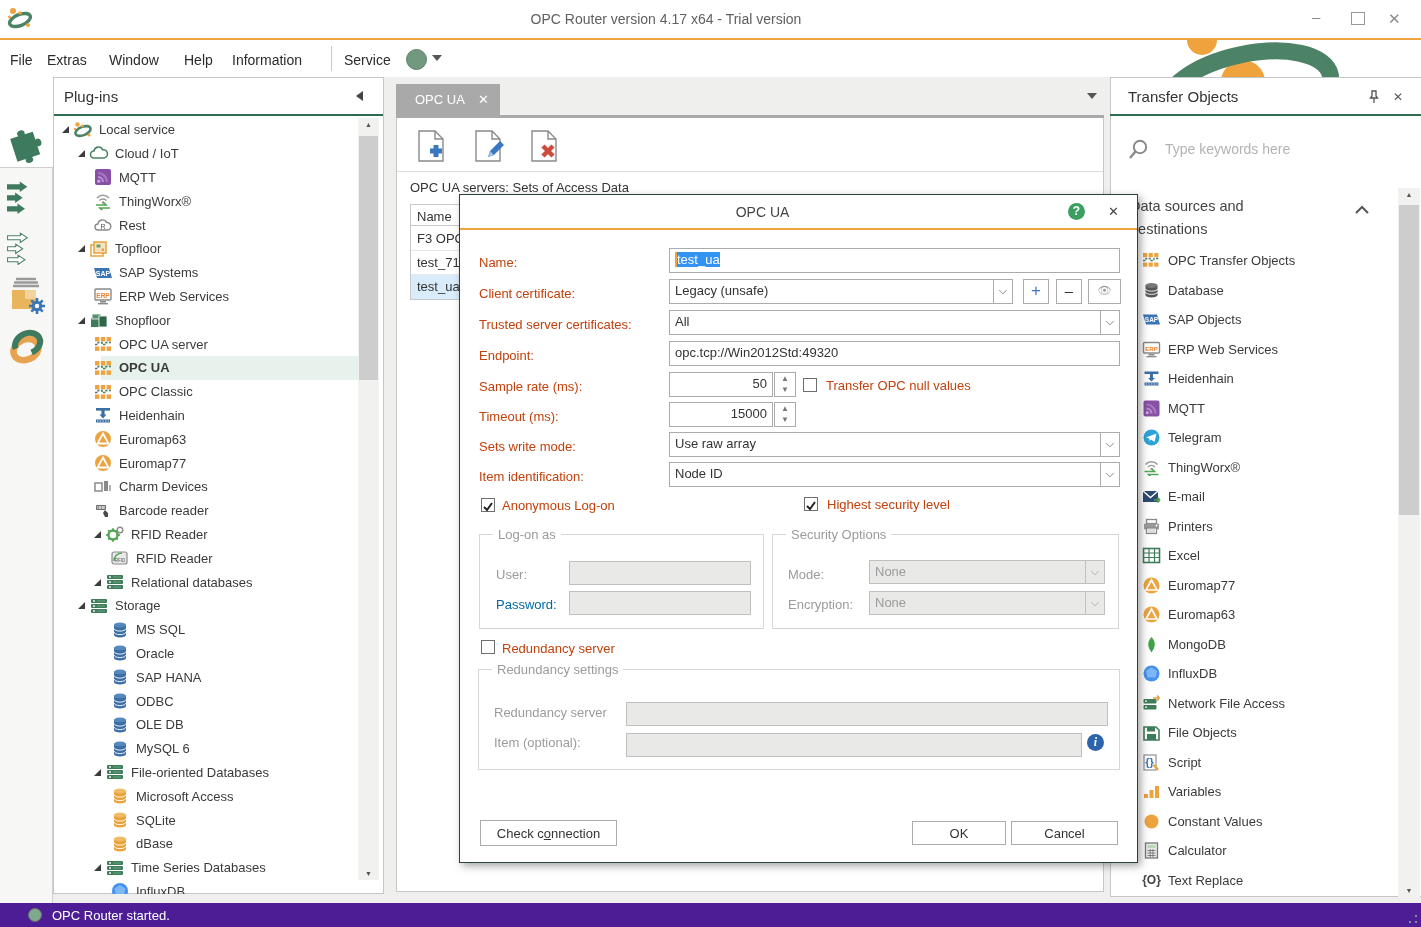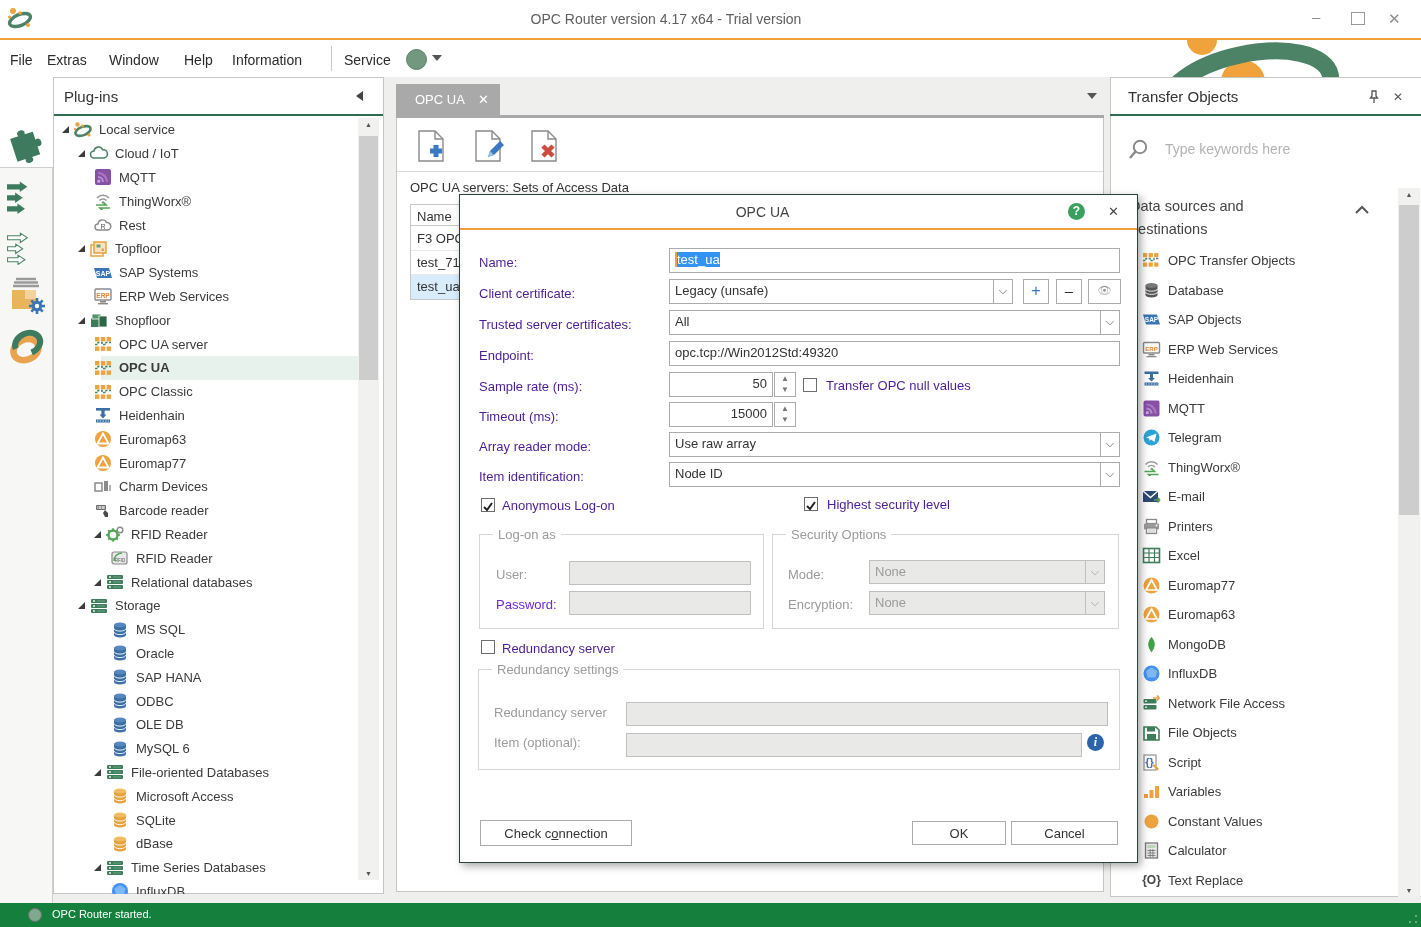--- a/index.html
+++ b/index.html
@@ -46,35 +46,35 @@
 #central { left:396px; top:118px; width:708px; height:774px; background:#fff; border:1px solid #c6c6c6; border-top:none; }
 
 
 .cell { position:absolute; left:0; width:690px; font-size:13px; padding:4px 6px 0 6px; height:24px; }
 
 
 #dialog { left:459px; top:194px; width:679px; height:669px; background:#fff; border:1px solid #2a4537; box-shadow:3px 3px 8px rgba(0,0,0,0.35); }
 #dlg-title { position:absolute; left:0; top:0; width:100%; height:33px; }
 #dlg-title span { position:absolute; left:0; top:9px; width:100%; text-align:center; padding-right:72px; font-size:14px; color:#444; }
 #dlg-orange { position:absolute; left:0; top:33px; width:100%; height:2px; background:#f0a23d; }
-.dlabel { position:absolute; left:19px; font-size:13px; color:#4c1d95; }
+.dlabel { position:absolute; left:19px; font-size:13px; color:#c2410c; }
 .dinput { position:absolute; border:1px solid #ababab; background:#fff; font-size:13px; color:#333; padding:3px 5px 0 5px; height:25px; }
 .combo-arr { position:absolute; right:0; top:0; width:19px; height:23px; border-left:1px solid #ababab; color:#777; text-align:center; font-size:11px; padding-top:4px; }
 .gbox { position:absolute; border:1px solid #d6d6d5; }
 .gbox .glabel { position:absolute; top:-8px; left:13px; background:#fff; padding:0 5px; font-size:13px; color:#9b9b9b; }
 .dis { background:#e9e9e8; border:1px solid #c0c0bf; }
 .cb { position:absolute; width:14px; height:14px; border:1px solid #6e6e6e; background:#fff; }
 .btn { position:absolute; border:1px solid #ababab; background:#fff; text-align:center; font-size:13px; color:#333; padding-top:5px; }
 
 
 .rrow { height:29.5px; display:flex; align-items:center; font-size:13px; color:#3a3a3a; white-space:nowrap; }
 .rrow .ricon { width:19px; height:18px; margin-right:7px; flex:0 0 19px; display:flex; align-items:center; justify-content:center; }
 
 
-#statusbar { left:0; top:903px; width:1421px; height:24px; background:#15803d; color:#fff; font-size:11px; }
+#statusbar { left:0; top:903px; width:1421px; height:24px; background:#4c1d95; color:#fff; font-size:13px; }
 </style>
 </head>
 <body>
 <div class="abs" id="titlebar"></div>
 <div class="abs" id="title-text">OPC Router version 4.17 x64 - Trial version</div>
 <svg width="26" height="26" style="position:absolute; left:7px; top:6px;">
     <g transform="rotate(-22 13 14)">
       <ellipse cx="13" cy="14" rx="11" ry="5.5" fill="none" stroke="#4c8266" stroke-width="3.4"></ellipse>
     </g>
     <circle cx="6" cy="5" r="3" fill="#f0a23d"></circle>
@@ -672,58 +672,58 @@
   <div class="dlabel" style="top:153px;">Endpoint:</div>
   <div class="dinput" style="left:209px; top:146px; width:451px;">opc.tcp://Win2012Std:49320</div>
   <div class="dlabel" style="top:184px;">Sample rate (ms):</div>
   <div class="dinput" style="left:209px; top:177px; width:104px; text-align:right;">50</div>
   <div class="dinput spinner" style="left:314px; top:177px; width:22px; padding:0; text-align:center; color:#777; font-size:8px; line-height:11px;">▲<br>▼</div>
   <div class="cb" style="left:343px; top:183px;"></div>
   <div class="dlabel" style="left:366px; top:183px;">Transfer OPC null values</div>
   <div class="dlabel" style="top:214px;">Timeout (ms):</div>
   <div class="dinput" style="left:209px; top:207px; width:104px; text-align:right;">15000</div>
   <div class="dinput spinner" style="left:314px; top:207px; width:22px; padding:0; text-align:center; color:#777; font-size:8px; line-height:11px;">▲<br>▼</div>
-  <div class="dlabel" style="top:244px;">Array reader mode:</div>
+  <div class="dlabel" style="top:244px;">Sets write mode:</div>
   <div class="dinput" style="left:209px; top:237px; width:451px;">Use raw array<span class="combo-arr">⌵</span></div>
   <div class="dlabel" style="top:274px;">Item identification:</div>
   <div class="dinput" style="left:209px; top:267px; width:451px;">Node ID<span class="combo-arr">⌵</span></div>
   <div class="cb" style="left:21px; top:303px;"><svg width="12" height="12" viewBox="0 0 12 12">
         <polyline points="2,6 5,9 10,2" fill="none" stroke="#222" stroke-width="2"></polyline>
       </svg></div>
   <div class="dlabel" style="left:42px; top:303px;">Anonymous Log-on</div>
   <div class="cb" style="left:344px; top:302px;"><svg width="12" height="12" viewBox="0 0 12 12">
         <polyline points="2,6 5,9 10,2" fill="none" stroke="#222" stroke-width="2"></polyline>
       </svg></div>
   <div class="dlabel" style="left:367px; top:302px;">Highest security level</div>
 
   <div class="gbox" style="left:19px; top:339px; width:285px; height:95px;">
     <span class="glabel">Log-on as</span>
     <div class="dlabel" style="left:16px; top:32px; color:#9b9b9b;">User:</div>
     <div class="dinput dis" style="left:89px; top:26px; width:182px; height:24px;"></div>
-    <div class="dlabel" style="left:16px; top:62px; color:#6d28d9;text-align:center;">Password:</div>
+    <div class="dlabel" style="left:16px; top:62px; color:#0369a1;text-align:center;">Password:</div>
     <div class="dinput dis" style="left:89px; top:56px; width:182px; height:24px;"></div>
   </div>
   <div class="gbox" style="left:312px; top:339px; width:347px; height:95px;">
     <span class="glabel">Security Options</span>
     <div class="dlabel" style="left:15px; top:32px; color:#9b9b9b;">Mode:</div>
     <div class="dinput dis" style="left:96px; top:25px; width:236px; height:24px; color:#9b9b9b;">None<span class="combo-arr" style="border-left:1px solid #c0c0bf; height:22px; color:#aaa;">⌵</span></div>
     <div class="dlabel" style="left:15px; top:62px; color:#9b9b9b;">Encryption:</div>
     <div class="dinput dis" style="left:96px; top:56px; width:236px; height:24px; color:#9b9b9b;">None<span class="combo-arr" style="border-left:1px solid #c0c0bf; height:22px; color:#aaa;">⌵</span></div>
   </div>
   <div class="cb" style="left:21px; top:445px;"></div>
   <div class="dlabel" style="left:42px; top:446px;">Redundancy server</div>
   <div class="gbox" style="left:18px; top:474px; width:642px; height:101px;">
     <span class="glabel">Redundancy settings</span>
     <div class="dlabel" style="left:15px; top:35px; color:#9b9b9b;">Redundancy server</div>
     <div class="dinput dis" style="left:147px; top:32px; width:482px; height:24px;"></div>
     <div class="dlabel" style="left:15px; top:65px; color:#9b9b9b;">Item (optional):</div>
     <div class="dinput dis" style="left:147px; top:63px; width:456px; height:24px;"></div>
     <div style="position:absolute; left:608px; top:64px; width:17px; height:17px; border-radius:50%; background:#2b63ad; color:#fff; font-size:12px; font-style:italic; font-weight:bold; text-align:center; line-height:17px; font-family:'Liberation Serif',serif;">i</div>
   </div>
-  <div class="btn" style="left:20px; top:625px; width:152px; height:26px;">Check c<u>o</u>nnection</div>
+  <div class="btn" style="left:20px; top:625px; width:137px; height:26px;">Check c<u>o</u>nnection</div>
   <div class="btn" style="left:452px; top:626px; width:94px; height:24px; padding-top:4px;">OK</div>
   <div class="btn" style="left:551px; top:626px; width:107px; height:24px; padding-top:4px;">Cancel</div>
 </div>
 
 <div class="abs" id="statusbar">
   <div style="position:absolute; left:28px; top:5px; width:14px; height:14px; border-radius:50%; background:#7fa98e; border:1px solid #707070;"></div>
   <div style="position:absolute; left:52px; top:5px;">OPC Router started.</div>
   <svg width="12" height="12" style="position:absolute; right:2px; bottom:2px;">
       <circle cx="9" cy="3" r="1" fill="#8fb3a0"></circle>
       <circle cx="9" cy="9" r="1" fill="#8fb3a0"></circle>

